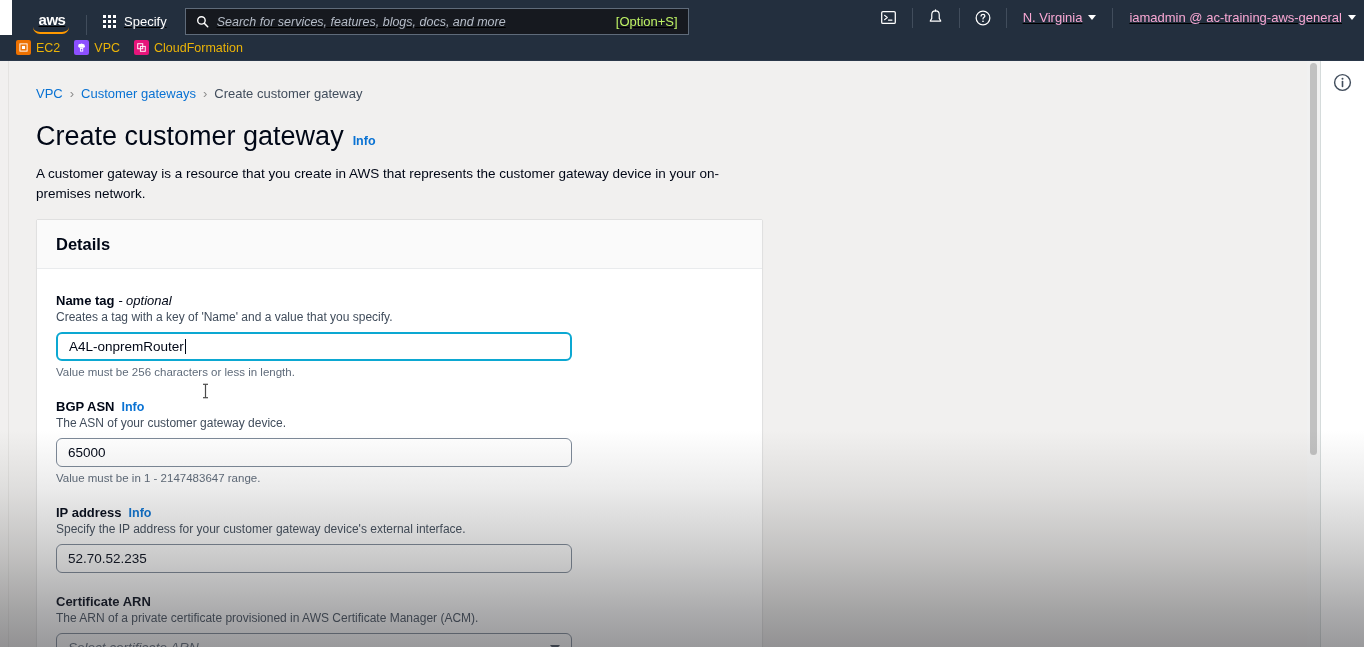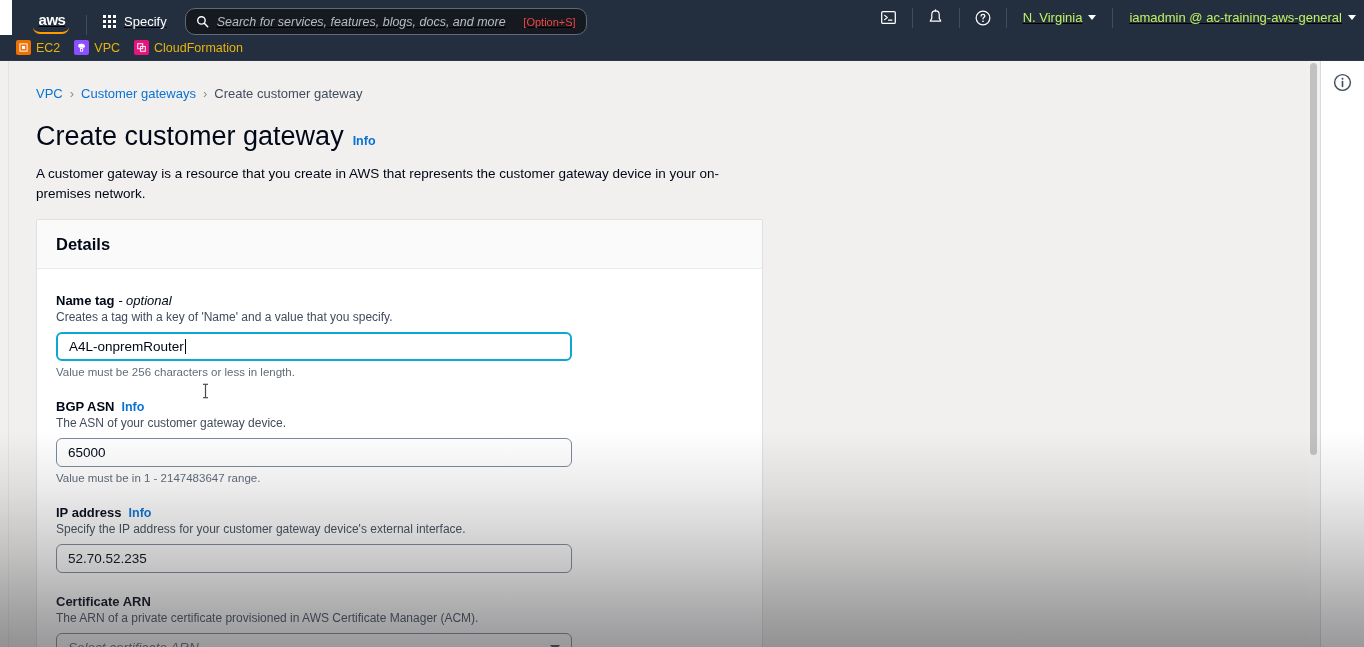--- a/index.html
+++ b/index.html
@@ -45,43 +45,43 @@
   }
   .grid-icon {
     display: grid; grid-template-columns: repeat(3, 3px);
     grid-template-rows: repeat(3, 3px); gap: 2px;
   }
   .grid-icon i { background: #ffffff; width: 3px; height: 3px; display: block; }
   .services-label { color: #ffffff; font-size: 13px; }
 
   .searchbox {
     margin-left: 12px;
-    width: 402px; height: 27px;
+    width: 504px; height: 27px;
     background: #16191f;
     border: 1px solid #5f6b7a;
-    border-radius: 10px;
+    border-radius: 0;
     display: flex; align-items: center;
     padding: 0 10px; gap: 8px;
     cursor: text;
   }
   .search-ph {
     color: #b5bcc7; font-size: 12.5px; font-style: italic; flex: 1;
   }
-  .search-hint { color: #ef4444; font-size: 11px; }
+  .search-hint { color: #bef264; font-size: 13px; }
 
   .topnav-right {
     margin-left: auto; display: flex; align-items: center; height: 35px;
   }
   .nav-icon-btn {
     width: 34px; height: 26px; display: flex;
     align-items: center; justify-content: center; cursor: pointer;
   }
   .nav-sep { width: 1px; height: 20px; background: #414d5c; margin: 0 6px; }
   .nav-text-btn {
-    color: #bef264; font-size: 13px; padding: 0 10px;
+    color: #f9a8d4; font-size: 13px; padding: 0 10px;
     display: flex; align-items: center; gap: 6px; cursor: pointer;
     height: 26px;
   }
   .caret-dn {
     width: 0; height: 0;
     border-left: 4px solid transparent; border-right: 4px solid transparent;
     border-top: 5px solid #ffffff;
   }
 
   

